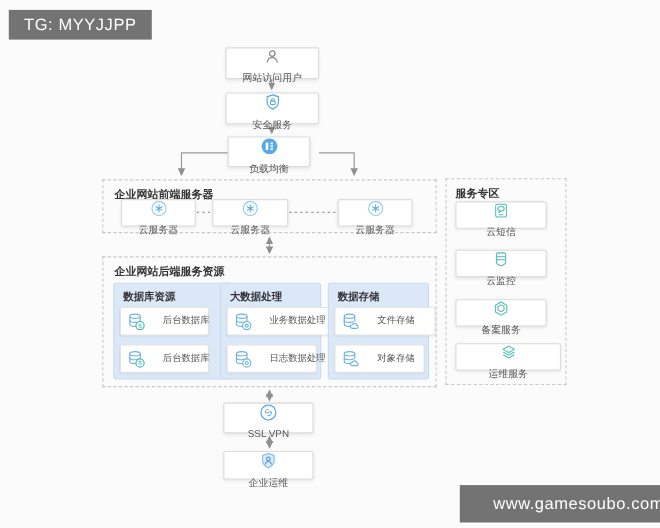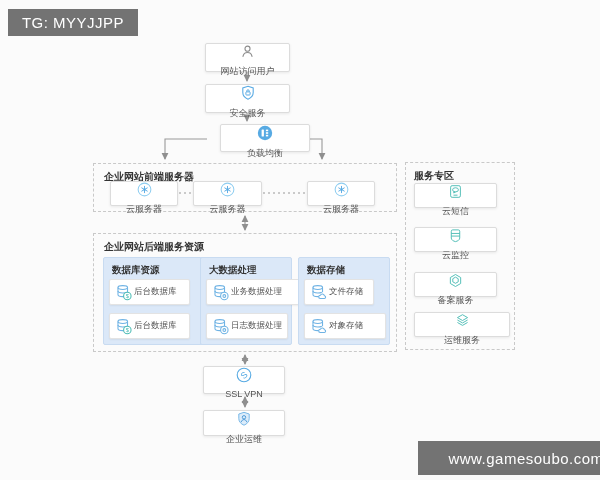--- a/index.html
+++ b/index.html
@@ -22,21 +22,21 @@
     display:flex;align-items:center;gap:6px;padding:0 7px;box-sizing:border-box;flex-direction:column;
   }
   .node .lbl{font-size:9px;color:#555;white-space:nowrap;}
   .dashed{position:absolute;border:1px dashed #c9c9c9;box-sizing:border-box;}
   .dtitle{position:absolute;left:10px;top:6px;font-size:10px;font-weight:bold;color:#333;white-space:nowrap;}
   .panel{position:absolute;background:#dbe8f8;border:1px solid #c8dbf1;border-radius:2px;box-sizing:border-box;}
   .ptitle{position:absolute;left:8px;top:6px;font-size:9.5px;font-weight:bold;color:#333;white-space:nowrap;}
   .pitem{
     position:absolute;left:5px;height:26px;background:#fff;border:1px solid #e3e3e3;border-radius:2px;
     box-shadow:0 1px 2px rgba(0,0,0,.06);
-    display:flex;align-items:center;gap:2px;padding:0 5px;box-sizing:border-box;
+    display:flex;align-items:center;gap:16px;padding:0 5px;box-sizing:border-box;
   }
   .pitem .lbl{font-size:8.5px;color:#555;white-space:nowrap;}
   svg.ic{flex:0 0 auto;display:block;}
 </style>
 </head>
 <body>
 
 <div class="banner top">TG: MYYJJPP</div>
 
 <svg class="connectors" width="600" height="480" viewBox="0 0 600 480">
@@ -68,21 +68,21 @@
 
 <div class="node" style="left:205px;top:84px;width:85px;height:29px">
   <svg class="ic" width="16" height="16" viewBox="0 0 16 16">
     <path d="M8 1.3 13.2 3v4.6c0 3.2-2.3 5.4-5.2 6.6C5.1 13 2.8 10.8 2.8 7.6V3z" fill="none" stroke="#5aabe4" stroke-width="1.1"></path>
     <rect x="5.9" y="6.9" width="4.2" height="3.1" rx=".6" fill="none" stroke="#5aabe4"></rect>
     <path d="M6.8 6.9V6a1.2 1.2 0 0 1 2.4 0v.9" fill="none" stroke="#5aabe4"></path>
   </svg>
   <span class="lbl">安全服务</span>
 </div>
 
-<div class="node" style="left:220px;top:124px;width:90px;height:28px">
+<div class="node" style="left:207px;top:124px;width:75px;height:28px">
   <svg class="ic" width="16" height="16" viewBox="0 0 16 16">
     <circle cx="8" cy="8" r="7.2" fill="#57aae3"></circle>
     <rect x="4.6" y="4.6" width="2.3" height="6.8" rx=".5" fill="#fff"></rect>
     <rect x="8.9" y="4.6" width="2.3" height="1.6" fill="#fff"></rect>
     <rect x="8.9" y="7.2" width="2.3" height="1.6" fill="#fff"></rect>
     <rect x="8.9" y="9.8" width="2.3" height="1.6" fill="#fff"></rect>
   </svg>
   <span class="lbl">负载均衡</span>
 </div>
 
@@ -182,21 +182,21 @@
       </g>
       <circle cx="11.6" cy="11.3" r="3.5" fill="#fff" stroke="#6fb3e4" stroke-width="1"></circle>
       <circle cx="11.6" cy="11.3" r="1.3" fill="none" stroke="#6fb3e4" stroke-width="1"></circle>
     </svg>
     <span class="lbl">日志数据处理</span>
   </div>
 </div>
 
 <div class="panel" style="left:298px;top:257px;width:92px;height:88px">
   <div class="ptitle">数据存储</div>
-  <div class="pitem" style="top:21px;width:70px">
+  <div class="pitem" style="top:21px;width:92px">
     <svg class="ic" width="17" height="17" viewBox="0 0 16 16">
       <g fill="none" stroke="#6fb3e4" stroke-width="1">
         <ellipse cx="7.3" cy="3.3" rx="4.5" ry="1.8"></ellipse>
         <path d="M2.8 3.3v6.8c0 1 2 1.8 4.5 1.8.5 0 1 0 1.4-.1M11.8 3.3v4.4"></path>
         <path d="M2.8 6.7c0 1 2 1.8 4.5 1.8 1.6 0 3-.3 3.8-.8"></path>
       </g>
       <path d="M9.6 13.6a1.5 1.5 0 0 1 .2-3 2 2 0 0 1 3.8.5 1.25 1.25 0 0 1-.3 2.5z" fill="#fff" stroke="#6fb3e4" stroke-width="1"></path>
     </svg>
     <span class="lbl">文件存储</span>
   </div>

